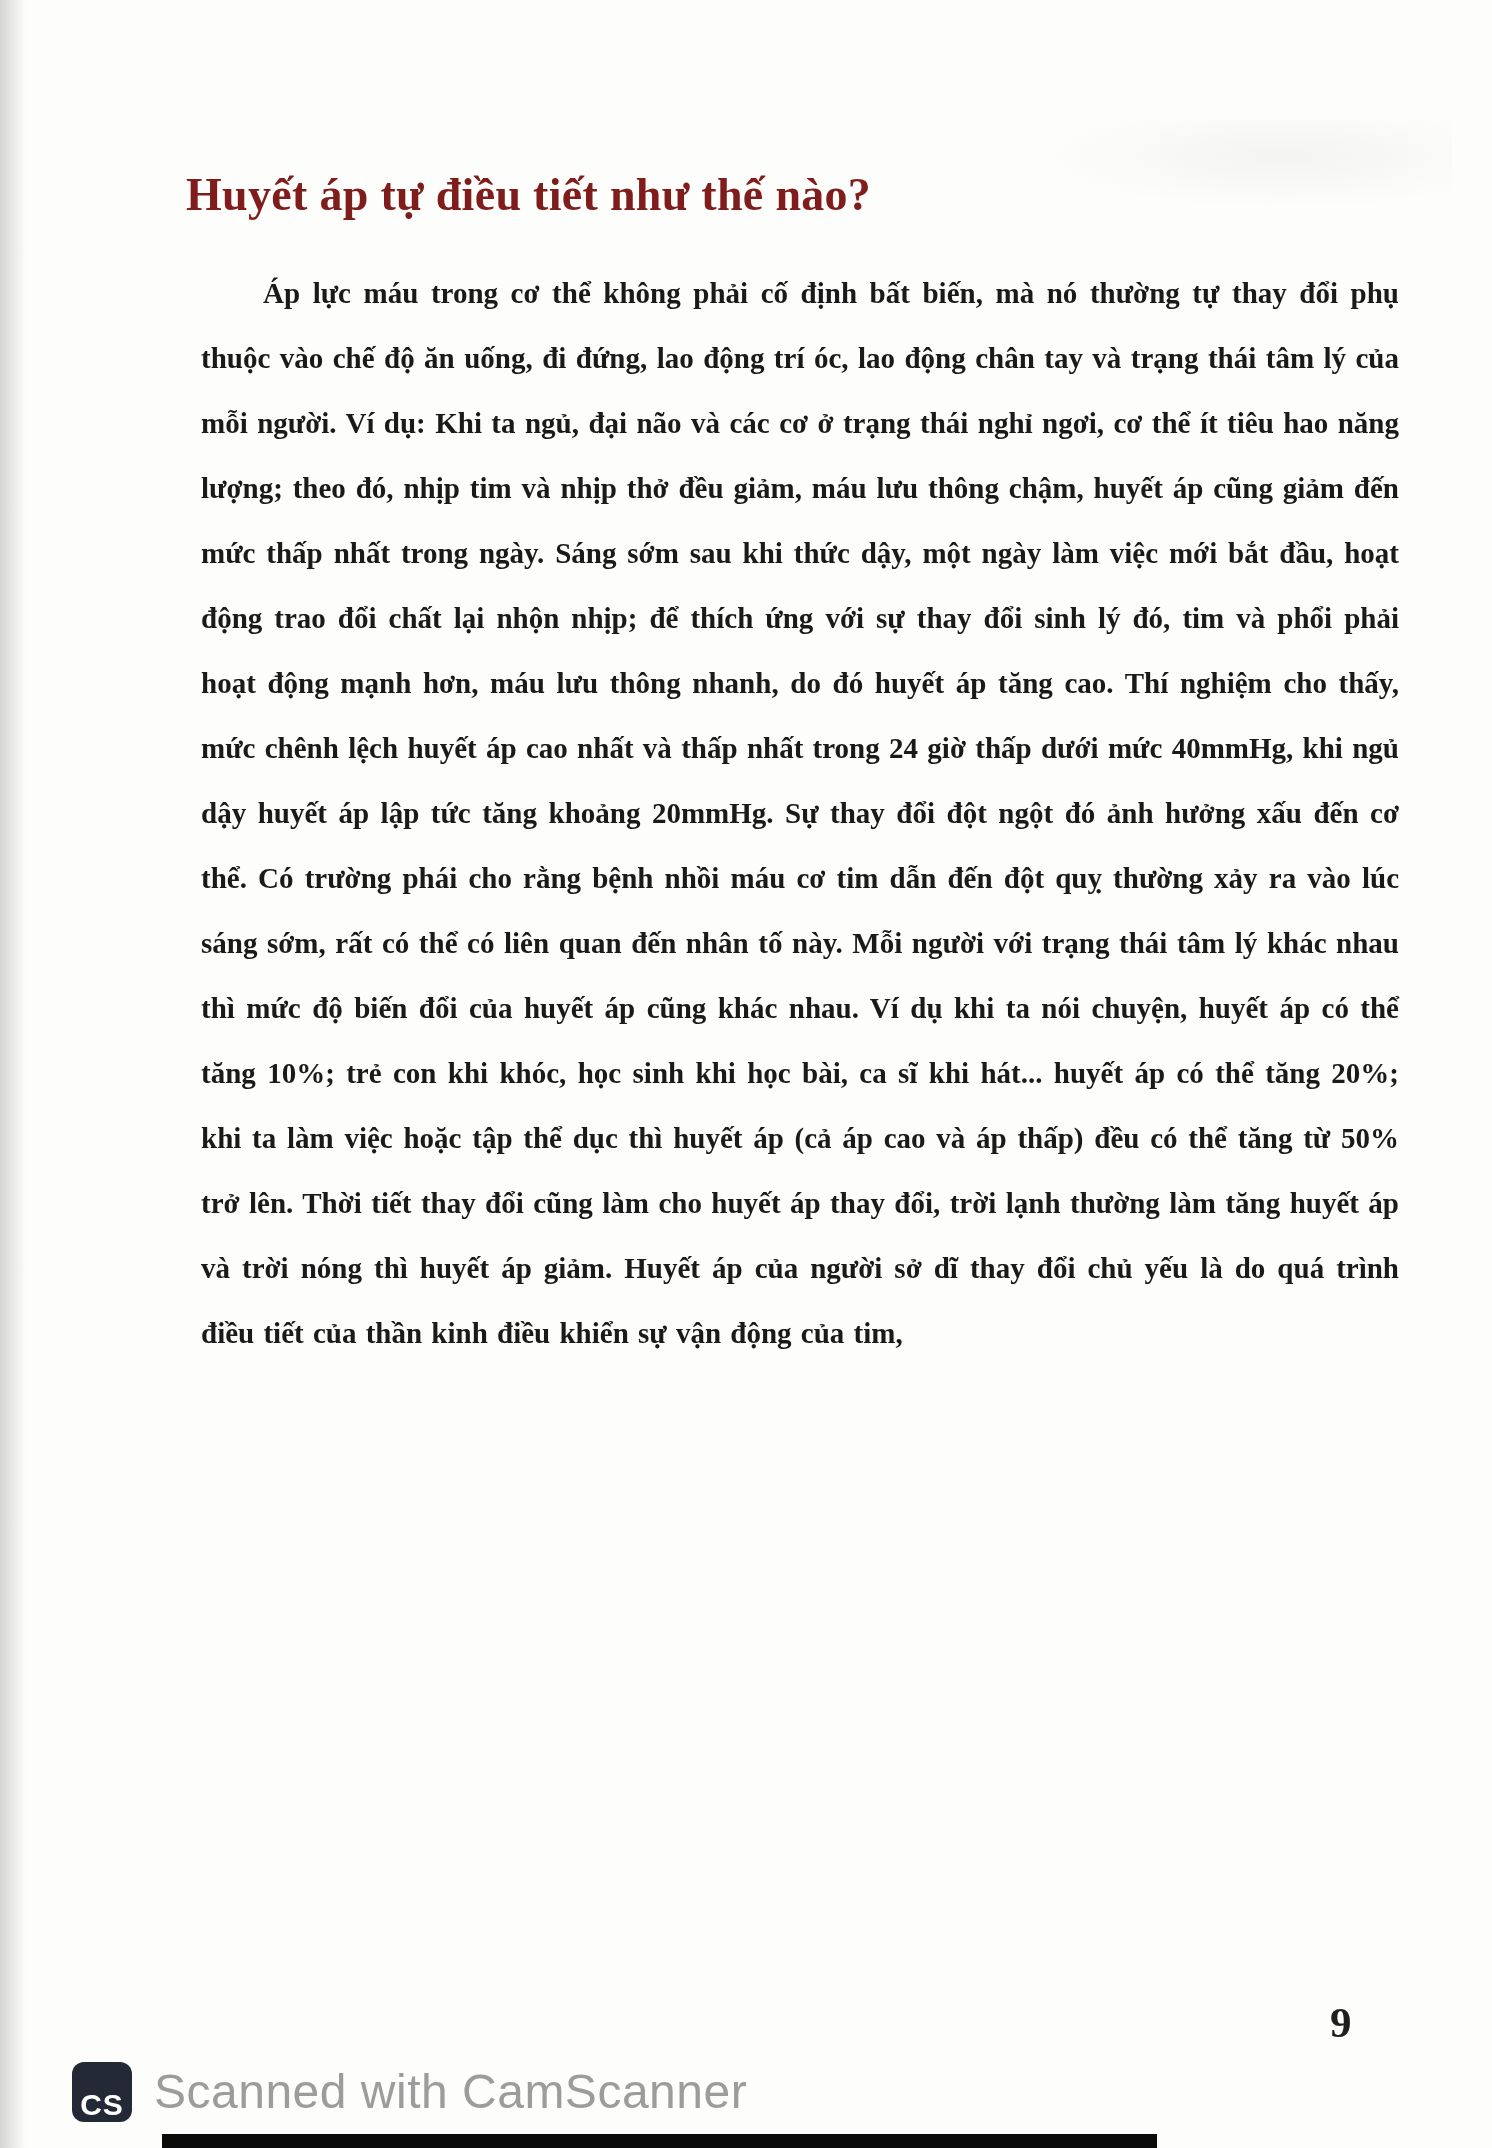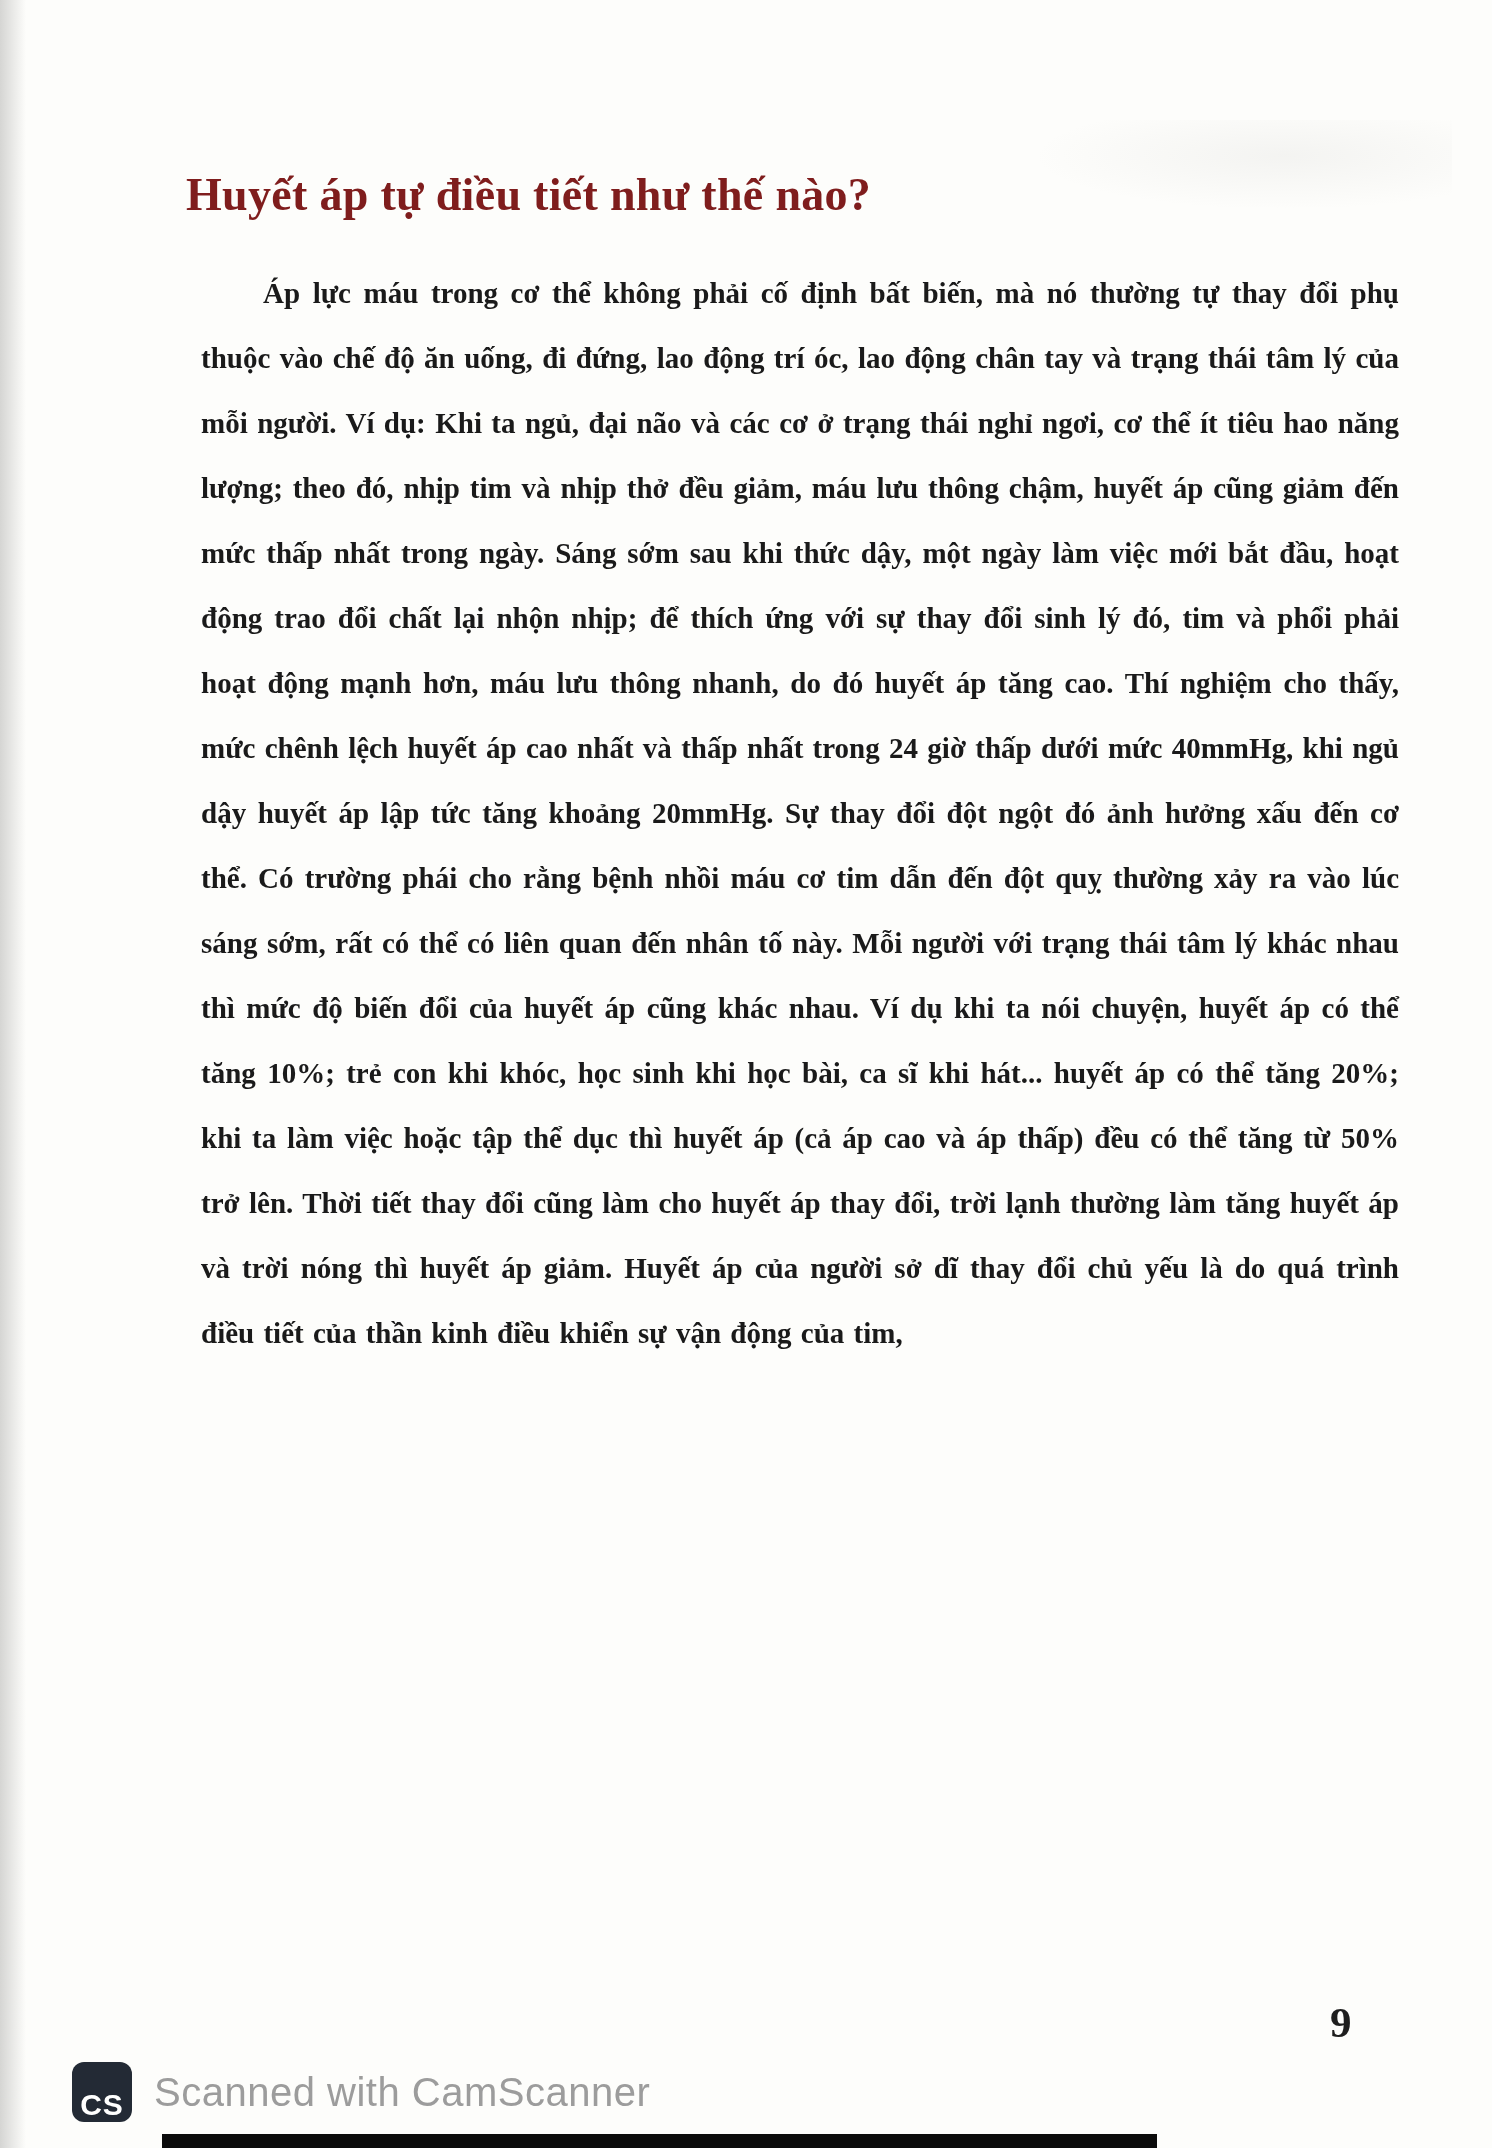--- a/index.html
+++ b/index.html
@@ -88,21 +88,21 @@
     font-weight: 700;
     font-size: 30px;
     letter-spacing: 1px;
   }
   .watermark {
     position: absolute;
     left: 154px;
     top: 12px;
     font-family: "Liberation Sans", sans-serif;
     font-weight: 400;
-    font-size: 40px;
+    font-size: 48px;
     line-height: 60px;
     color: #9c9c9c;
     letter-spacing: 0.5px;
   }
   .scan-bottom-bar {
     position: absolute;
     left: 162px;
     top: 2134px;
     width: 995px;
     height: 14px;

